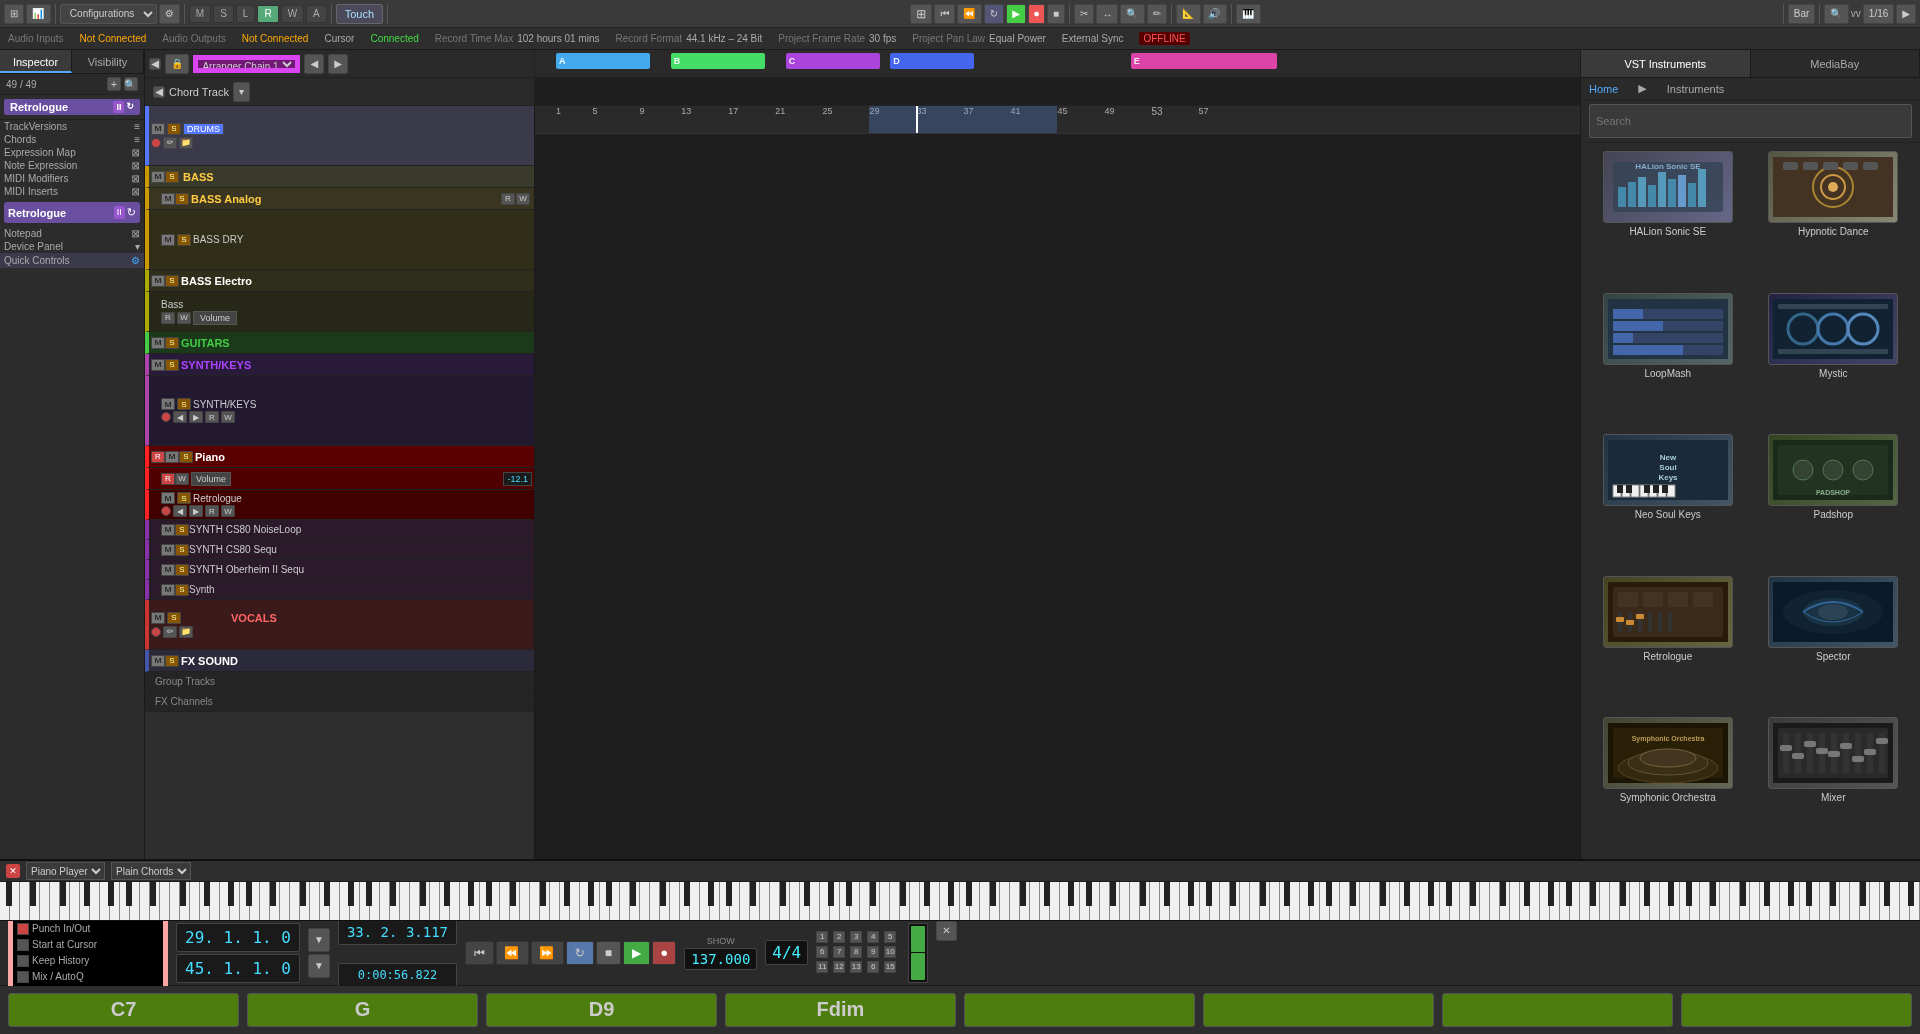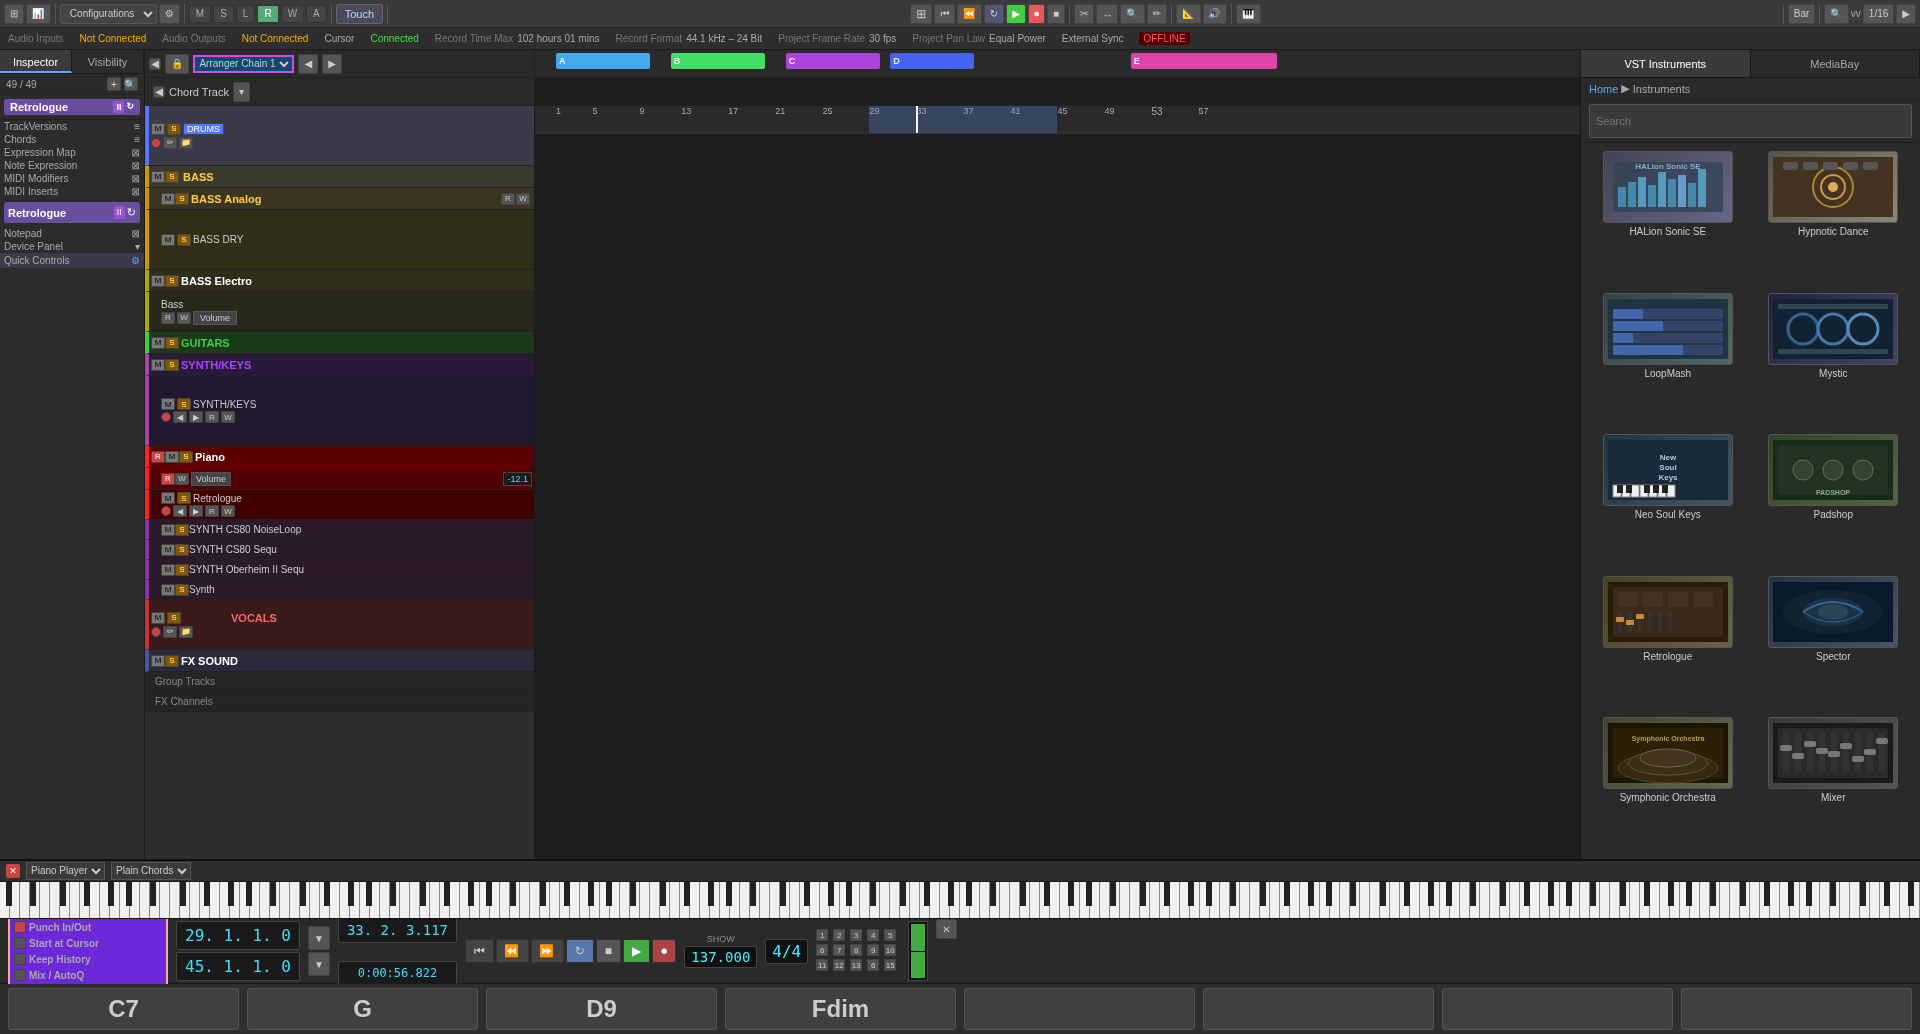--- a/index.html
+++ b/index.html
@@ -182,21 +182,21 @@
       line-height: 28px;
       cursor: pointer;
       font-size: 11px;
       color: #aaa;
       border-right: 1px solid #1a1a1a;
     }
     .rp-tab.active { background: #3a3a3a; color: #fff; }
     .rp-breadcrumb {
       display: flex;
       align-items: center;
-      gap: 3px;
+      gap: 20px;
       padding: 4px 8px;
       font-size: 11px;
       color: #aaa;
       border-bottom: 1px solid #222;
     }
     .rp-search {
       padding: 4px 8px;
       border-bottom: 1px solid #222;
     }
     .rp-search input {
@@ -326,25 +326,25 @@
     #chord-buttons {
       height: 50px;
       background: #2e2e2e;
       display: flex;
       align-items: center;
       padding: 4px 8px;
       gap: 8px;
     }
     .chord-btn {
       flex: 1;
-      height: 42px;
-      background: #404040;
+      height: 34px;
+      background: #4d7c0f;
       border: 1px solid #555;
       color: #ccc;
-      font-size: 24px;
+      font-size: 20px;
       font-weight: bold;
       cursor: pointer;
       border-radius: 3px;
       display: flex; align-items: center; justify-content: center;
     }
 
     
     #tracks-visual {
       position: relative;
       background: #1e1e1e;
@@ -414,24 +414,23 @@
       padding: 2px 6px;
       border-radius: 2px;
       border: 1px solid #444;
     }
 
     .transport-section {
       display: flex;
       flex-direction: column;
       gap: 4px;
       padding: 4px;
-      background: #6d28d9;
-      border: 2px solid #fca5a5;
+      background: #000000;
+      border: 5px solid #fca5a5;
       border-radius: 3px;
-      font-weight: bold;
     }
     .transport-row { display: flex; align-items: center; gap: 3px; }
     .tcheck {
       width: 12px; height: 12px;
       background: #555;
       border: 1px solid #444;
       cursor: pointer;
       display: flex; align-items: center; justify-content: center;
       font-size: 8px;
     }
@@ -608,21 +607,21 @@
         <span style="color:#4af;">⚙</span>
       </div>
     </div>
 
     <div id="middle-section">
 
       <div style="height:28px;background:#2a2a2a;border-bottom:1px solid #222;display:flex;align-items:stretch;">
         <div style="width:390px;display:flex;align-items:center;padding:0 4px;gap:4px;border-right:1px solid #222;">
           <button class="toolbar-btn" style="width:12px;height:12px;">◀</button>
           <button class="toolbar-btn">🔒</button>
-          <select style="background:#0c4a6e;border:2px solid #d946ef;color:#ccc;font-size:10px;height:18px;">
+          <select style="background:#701a75;border:5px solid #d946ef;color:#ccc;font-size:10px;height:18px;">
             <option>Arranger Chain 1</option>
           </select>
           <button class="toolbar-btn">◀</button>
           <button class="toolbar-btn">▶</button>
         </div>
 
         <div style="flex:1;position:relative;overflow:hidden;">
           <div class="arranger-clip" style="left:2%;width:9%;background:#44aaee;">A</div>
           <div class="arranger-clip" style="left:13%;width:9%;background:#44dd66;">B</div>
           <div class="arranger-clip" style="left:24%;width:9%;background:#aa44dd;">C</div>

